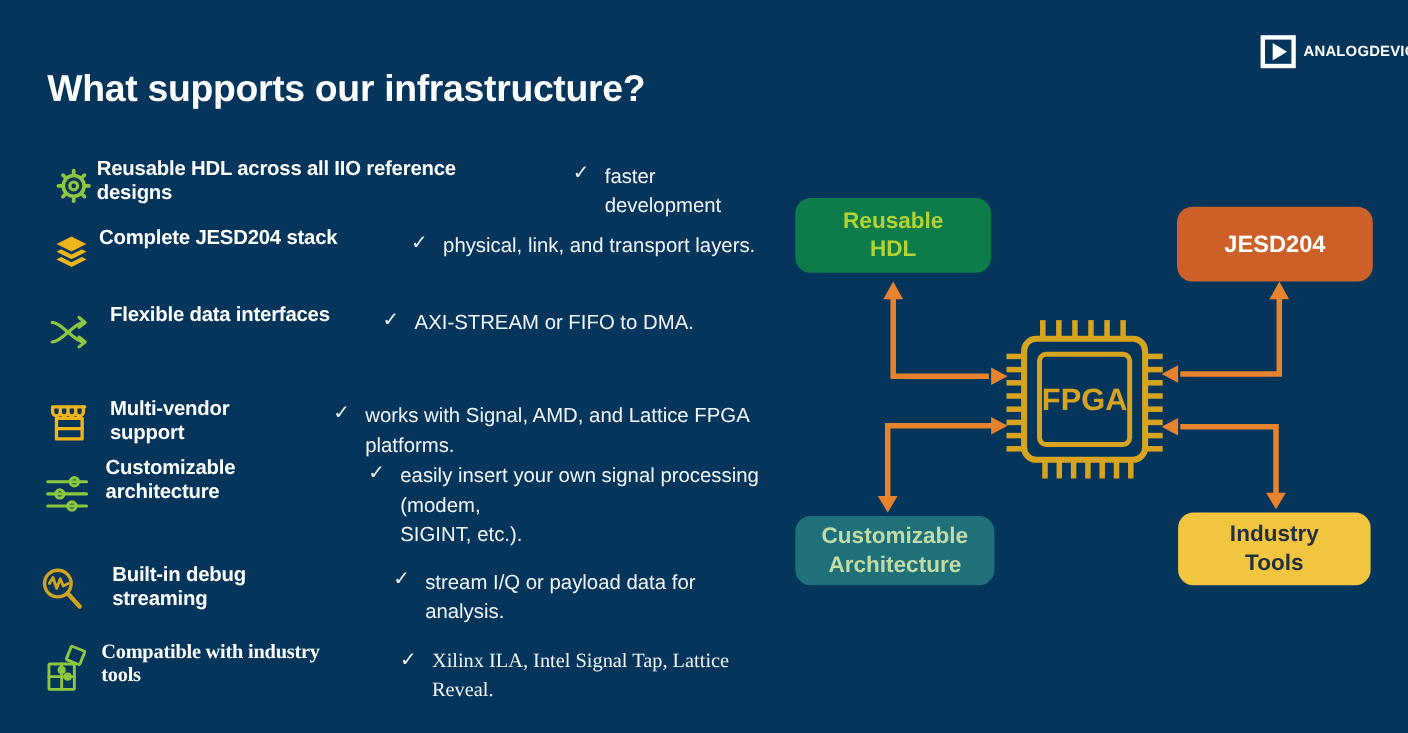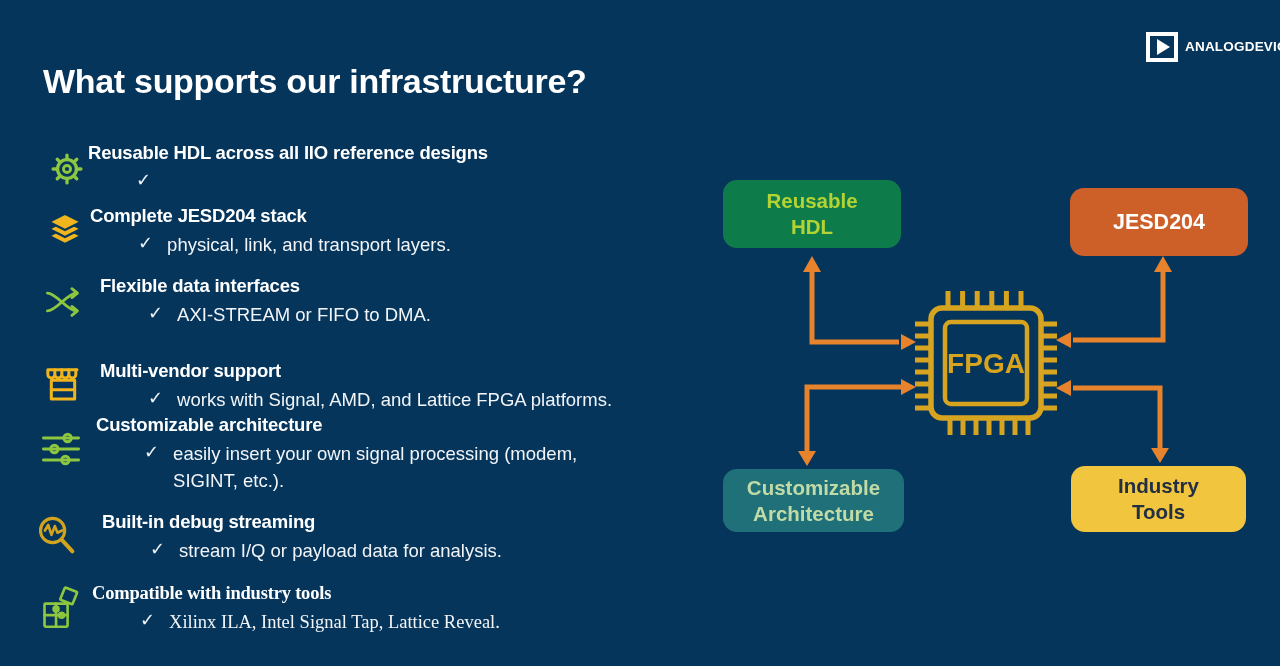--- a/index.html
+++ b/index.html
@@ -28,21 +28,21 @@
   .logo-tri{
     width:0;height:0;margin-left:3px;
     border-top:8px solid transparent;border-bottom:8px solid transparent;
     border-left:13px solid #ffffff;
   }
   .logo-text{display:flex;flex-direction:row;font-weight:700;font-size:13.5px;line-height:1.05;color:#ffffff;letter-spacing:0.2px;}
 
   
   .feature{position:absolute;left:40px;width:660px;}
   .f-icon{position:absolute;left:0;top:0;width:46px;height:46px;display:flex;align-items:center;justify-content:center;}
-  .f-text{display:flex;flex-direction:column;}
+  .f-text{display:flex;}
   .f-title{font-size:18.5px;font-weight:700;color:#ffffff;letter-spacing:-0.2px;}
   .f-sub{margin-top:5px;padding-left:48px;display:flex;gap:14px;align-items:flex-start;}
   .f-check{font-size:18px;color:#f2f5f8;}
   .f-detail{font-size:18.5px;color:#f2f5f8;white-space:pre-line;line-height:1.45;}
 
   
   .node{
     position:absolute;border-radius:14px;
     display:flex;flex-direction:column;align-items:center;justify-content:center;
     font-weight:700;font-size:20.5px;line-height:1.25;text-align:center;
@@ -86,35 +86,36 @@
             <line x1="24.4" y1="24.4" x2="26.8" y2="26.8"></line>
           <line x1="9.2" y1="26.8" x2="11.6" y2="24.4"></line>
             <line x1="24.4" y1="11.6" x2="26.8" y2="9.2"></line>
         </g>
       </svg>
     </div>
     <div class="f-text" style="padding-left:48px;">
       <div class="f-title">Reusable HDL across all IIO reference designs</div>
       <div class="f-sub">
         <span class="f-check">✓</span>
+        <span class="f-detail">faster development</span>
       </div>
     </div>
   </div>
 
   <div class="feature" style="top:205px;">
     <div class="f-icon" style="left:2px;top:2px;">
       <svg width="42" height="42" viewBox="0 0 36 36">
         <g fill="#f0b41c" stroke="#06355c" stroke-width="2">
           <path d="M18 16 L32 23 L18 30 L4 23 Z"></path>
           <path d="M18 10 L32 17 L18 24 L4 17 Z"></path>
           <path d="M18 4 L32 11 L18 18 L4 11 Z"></path>
         </g>
       </svg>
     </div>
-    <div class="f-text" style="padding-left:50px;">
+    <div class="f-text" style="padding-left:50px;gap:19px;">
       <div class="f-title">Complete JESD204 stack</div>
       <div class="f-sub">
         <span class="f-check">✓</span>
         <span class="f-detail">physical, link, and transport layers.</span>
       </div>
     </div>
   </div>
 
   <div class="feature" style="top:275px;">
     <div class="f-icon" style="left:0px;top:4px;">

